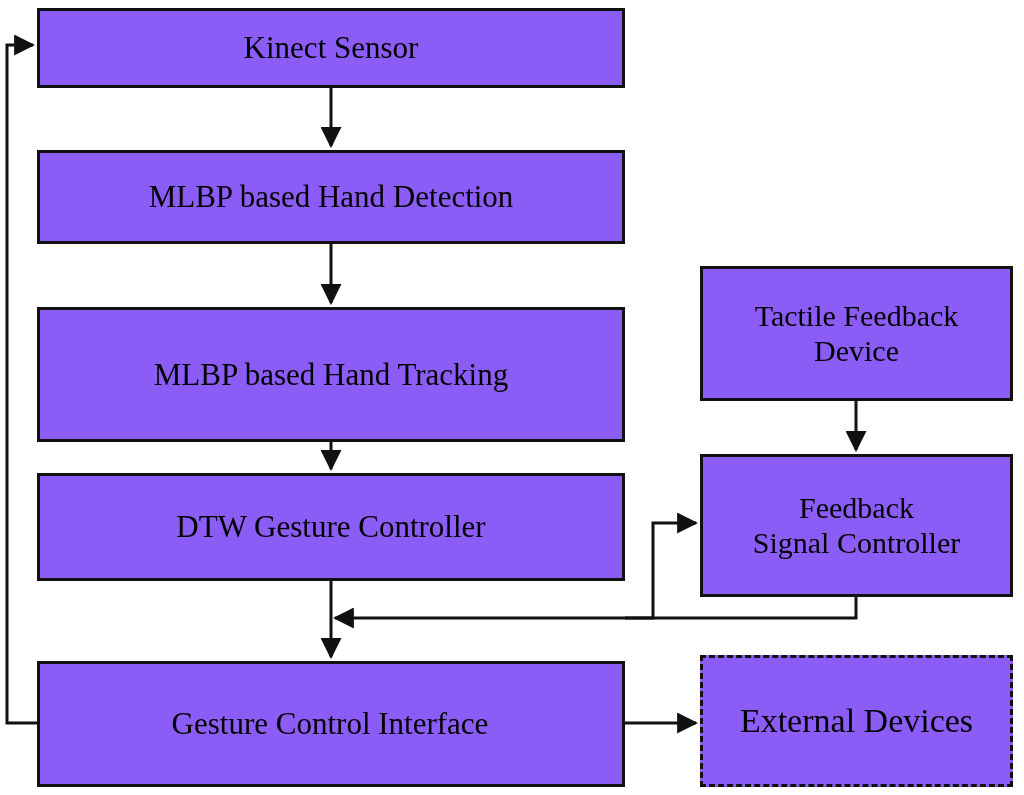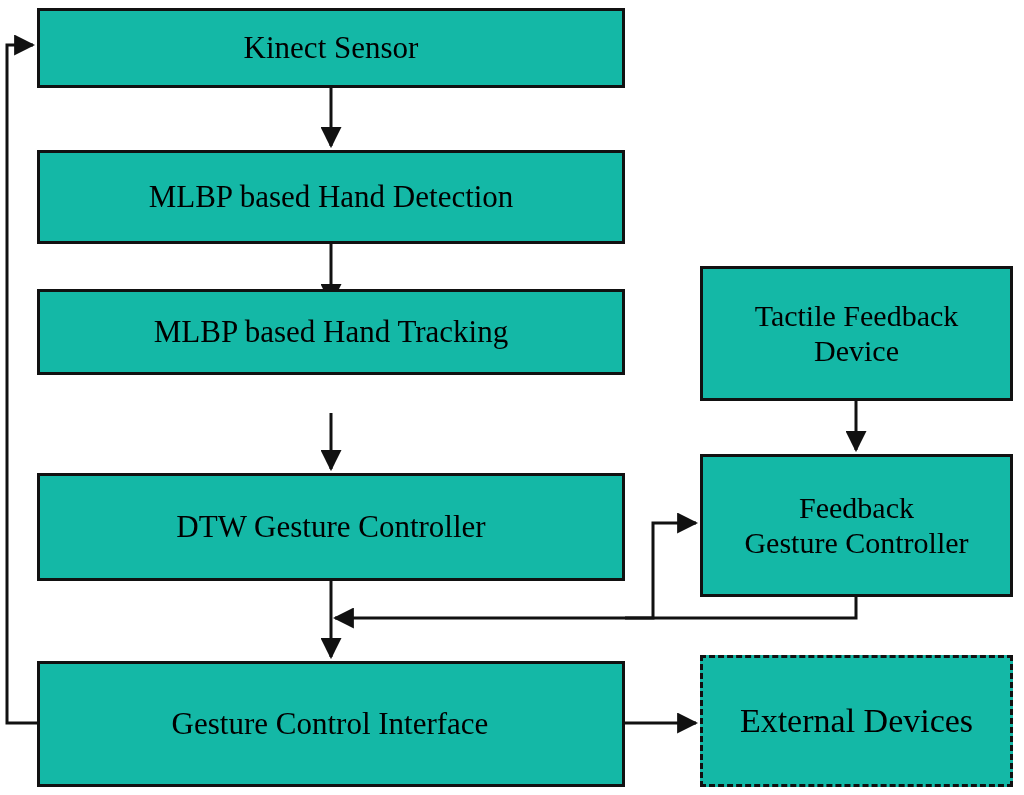--- a/index.html
+++ b/index.html
@@ -19,21 +19,21 @@
     position: absolute;
     left: 0;
     top: 0;
     width: 1024px;
     height: 795px;
     pointer-events: none;
   }
   .node {
     position: absolute;
     box-sizing: border-box;
-    background: #14b8a6;
+    background: #8b5cf6;
     display: flex;
     align-items: center;
     justify-content: center;
     text-align: center;
     color: #000000;
     line-height: 1.16;
     padding: 2px 8px;
   }
   .node.solid {
     border: 3px solid #111111;
@@ -70,35 +70,35 @@
       </g>
   </svg>
 
   <div id="node-layer">
       <div class="node solid" style="left: 37px; top: 8px; width: 588px; height: 80px; border-color: rgb(17, 17, 17); color: rgb(0, 0, 0);">
         <span class="label" style="font-size: 31px;">Kinect Sensor</span>
       </div>
       <div class="node solid" style="left: 37px; top: 150px; width: 588px; height: 94px; border-color: rgb(17, 17, 17); color: rgb(0, 0, 0);">
         <span class="label" style="font-size: 31px; text-align: right;">MLBP based Hand Detection</span>
       </div>
-      <div class="node solid" style="left: 37px; top: 289px; width: 588px; height: 86px; border-color: rgb(17, 17, 17); color: rgb(0, 0, 0);">
+      <div class="node solid" style="left: 37px; top: 307px; width: 588px; height: 135px; border-color: rgb(17, 17, 17); color: rgb(0, 0, 0);">
         <span class="label" style="font-size: 31px;">MLBP based Hand Tracking</span>
       </div>
       <div class="node solid" style="left: 37px; top: 473px; width: 588px; height: 108px; border-color: rgb(17, 17, 17); color: rgb(0, 0, 0);">
         <span class="label" style="font-size: 31px;">DTW Gesture Controller</span>
       </div>
       <div class="node solid" style="left: 37px; top: 661px; width: 588px; height: 126px; border-color: rgb(17, 17, 17); color: rgb(0, 0, 0); padding-left: 6px;">
         <span class="label" style="font-size: 31px;">Gesture Control Interface</span>
       </div>
       <div class="node solid" style="left: 700px; top: 266px; width: 313px; height: 135px; border-color: rgb(17, 17, 17); color: rgb(0, 0, 0);">
         <span class="label" style="font-size: 30px;">Tactile Feedback
 Device</span>
       </div>
       <div class="node solid" style="left: 700px; top: 454px; width: 313px; height: 143px; border-color: rgb(17, 17, 17); color: rgb(0, 0, 0);">
         <span class="label" style="font-size: 30px;">Feedback
-Gesture Controller</span>
+Signal Controller</span>
       </div>
       <div class="node dashed" style="left: 700px; top: 655px; width: 313px; height: 132px; border-color: rgb(17, 17, 17); color: rgb(0, 0, 0);">
         <span class="label" style="font-size: 34px;">External Devices</span>
       </div>
     </div>
 
 </div>
 
 </body></html>

